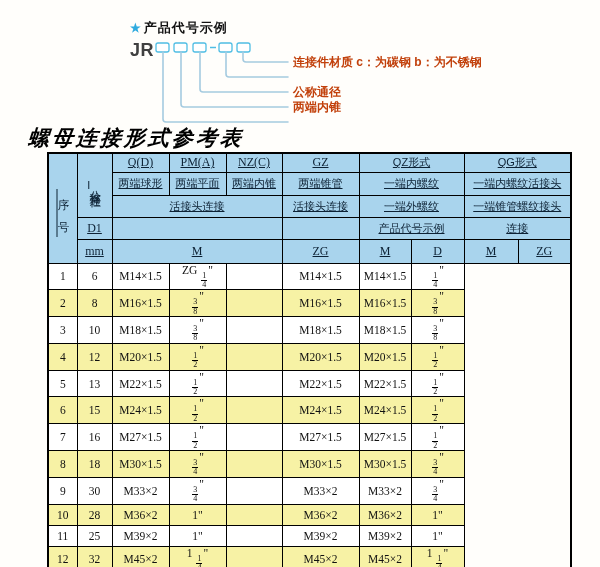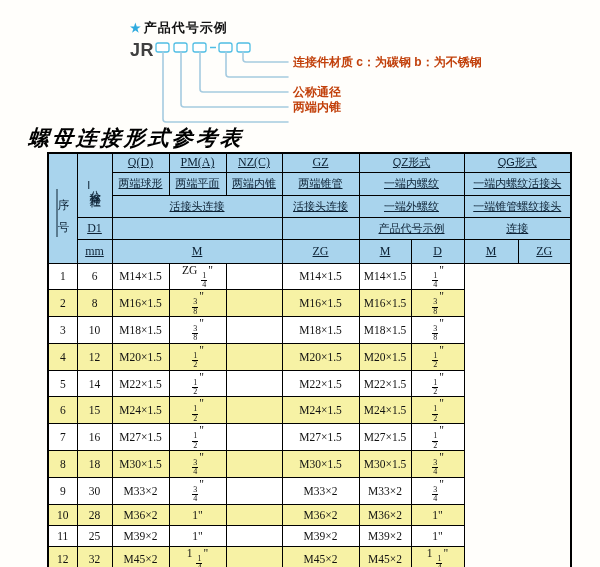--- a/index.html
+++ b/index.html
@@ -224,21 +224,21 @@
           <td></td>
           <td>M20×1.5</td>
           <td>M20×1.5</td>
           <td><span class="fr">
               <span class="n">1</span>
               <span class="d">2</span>
             </span>"</td>
         </tr>
         <tr>
           <td>5</td>
-          <td>14</td>
+          <td>13</td>
           <td>M22×1.5</td>
           <td><span class="fr">
               <span class="n">1</span>
               <span class="d">2</span>
             </span>"</td>
           <td></td>
           <td>M22×1.5</td>
           <td>M22×1.5</td>
           <td><span class="fr">
               <span class="n">1</span>

